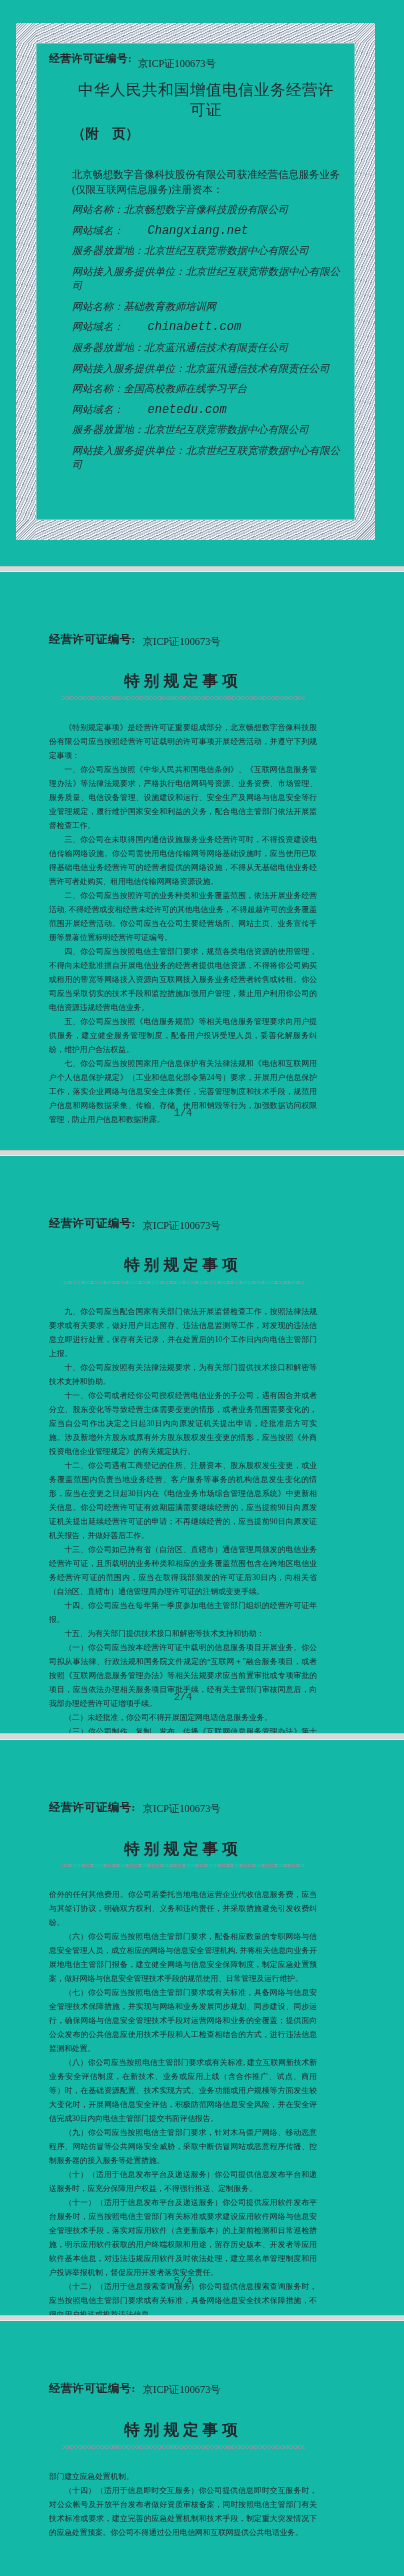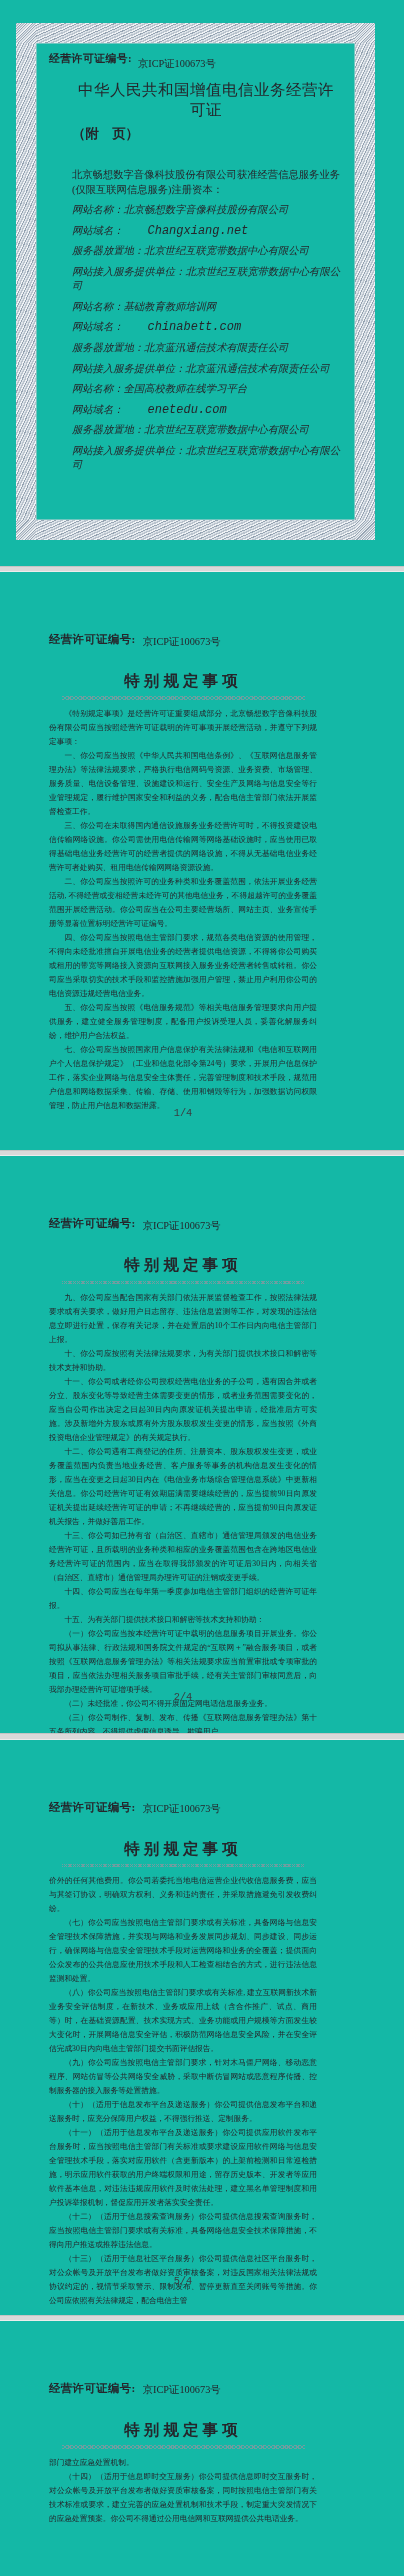--- a/index.html
+++ b/index.html
@@ -60,21 +60,21 @@
   .tp-title{
     text-align:center; font-size:15.5px; font-weight:bold;
     letter-spacing:4.1px; margin-top:25px; line-height:18.5px;
   }
   .tp-rule{
     height:3.6px; width:243px; margin:5.7px auto 0 auto; opacity:.75;
     background:
       repeating-linear-gradient(135deg,#8e969e 0 1px,transparent 1px 3.1px),
       repeating-linear-gradient(45deg,#8e969e 0 1px,transparent 1px 3.1px);
   }
-  .tp-body{margin-top:7px; font-size:7.7px; line-height:14px; text-align:justify;}
+  .tp-body{margin-top:21px; font-size:7.7px; line-height:14px; text-align:justify;}
   .para{margin:0; text-indent:2em;}
   .para.cont{text-indent:0;}
   .tp-footer{
     position:absolute; left:49px; width:268px; top:535px;
     text-align:center; font-size:10.3px; color:#3a3b40;
     font-family:"Liberation Mono","DejaVu Sans Mono",monospace;
   }
 </style>
 </head>
 <body>
@@ -198,20 +198,21 @@
       <div class="tp-header">
         <span class="lbl">经营许可证编号:</span>
         <span class="no">京ICP证100673号</span>
       </div>
       <div class="tp-title">特别规定事项</div>
       <div class="tp-rule"></div>
       <div class="tp-body">
 
           <p class="para cont">价外的任何其他费用。你公司若委托当地电信运营企业代收信息服务费，应当与其签订协议，明确双方权利、义务和违约责任，并采取措施避免引发收费纠纷。</p>
 
+          <p class="para">（六）你公司应当按照电信主管部门要求，配备相应数量的专职网络与信息安全管理人员，成立相应的网络与信息安全管理机构, 并将相关信息向业务开展地电信主管部门报备，建立健全网络与信息安全保障制度，制定应急处置预案，做好网络与信息安全管理技术手段的规范使用、日常管理及运行维护。</p>
 
           <p class="para">（七）你公司应当按照电信主管部门要求或有关标准，具备网络与信息安全管理技术保障措施，并实现与网络和业务发展同步规划、同步建设、同步运行，确保网络与信息安全管理技术手段对运营网络和业务的全覆盖；提供面向公众发布的公共信息应使用技术手段和人工检查相结合的方式，进行违法信息监测和处置。</p>
 
           <p class="para">（八）你公司应当按照电信主管部门要求或有关标准, 建立互联网新技术新业务安全评估制度，在新技术、业务或应用上线（含合作推广、试点、商用等）时，在基础资源配置、技术实现方式、业务功能或用户规模等方面发生较大变化时，开展网络信息安全评估，积极防范网络信息安全风险，并在安全评估完成30日内向电信主管部门提交书面评估报告。</p>
 
           <p class="para">（九）你公司应当按照电信主管部门要求，针对木马僵尸网络、移动恶意程序、网站仿冒等公共网络安全威胁，采取中断仿冒网站或恶意程序传播、控制服务器的接入服务等处置措施。</p>
 
           <p class="para">（十）（适用于信息发布平台及递送服务）你公司提供信息发布平台和递送服务时，应充分保障用户权益，不得强行推送、定制服务。</p>
 
           <p class="para">（十一）（适用于信息发布平台及递送服务）你公司提供应用软件发布平台服务时，应当按照电信主管部门有关标准或要求建设应用软件网络与信息安全管理技术手段，落实对应用软件（含更新版本）的上架前检测和日常巡检措施，明示应用软件获取的用户终端权限和用途，留存历史版本、开发者等应用软件基本信息，对违法违规应用软件及时依法处理，建立黑名单管理制度和用户投诉举报机制，督促应用开发者落实安全责任。</p>

